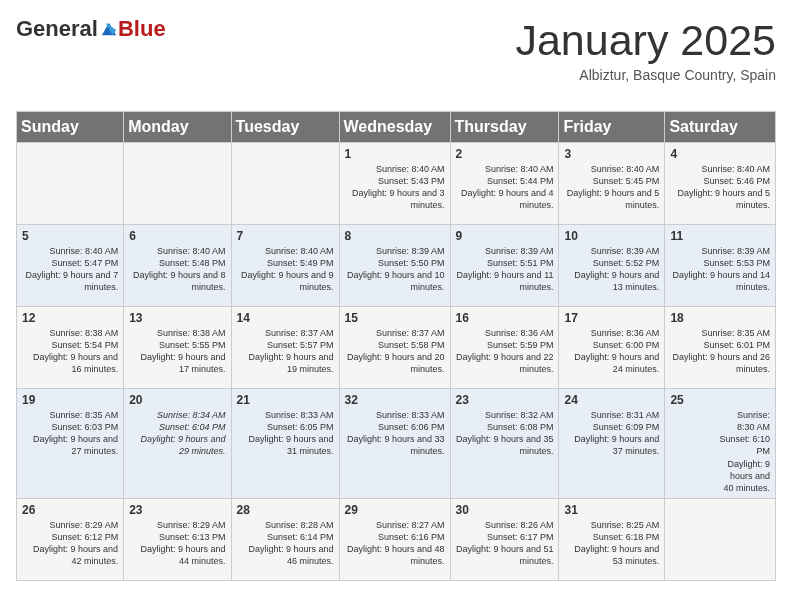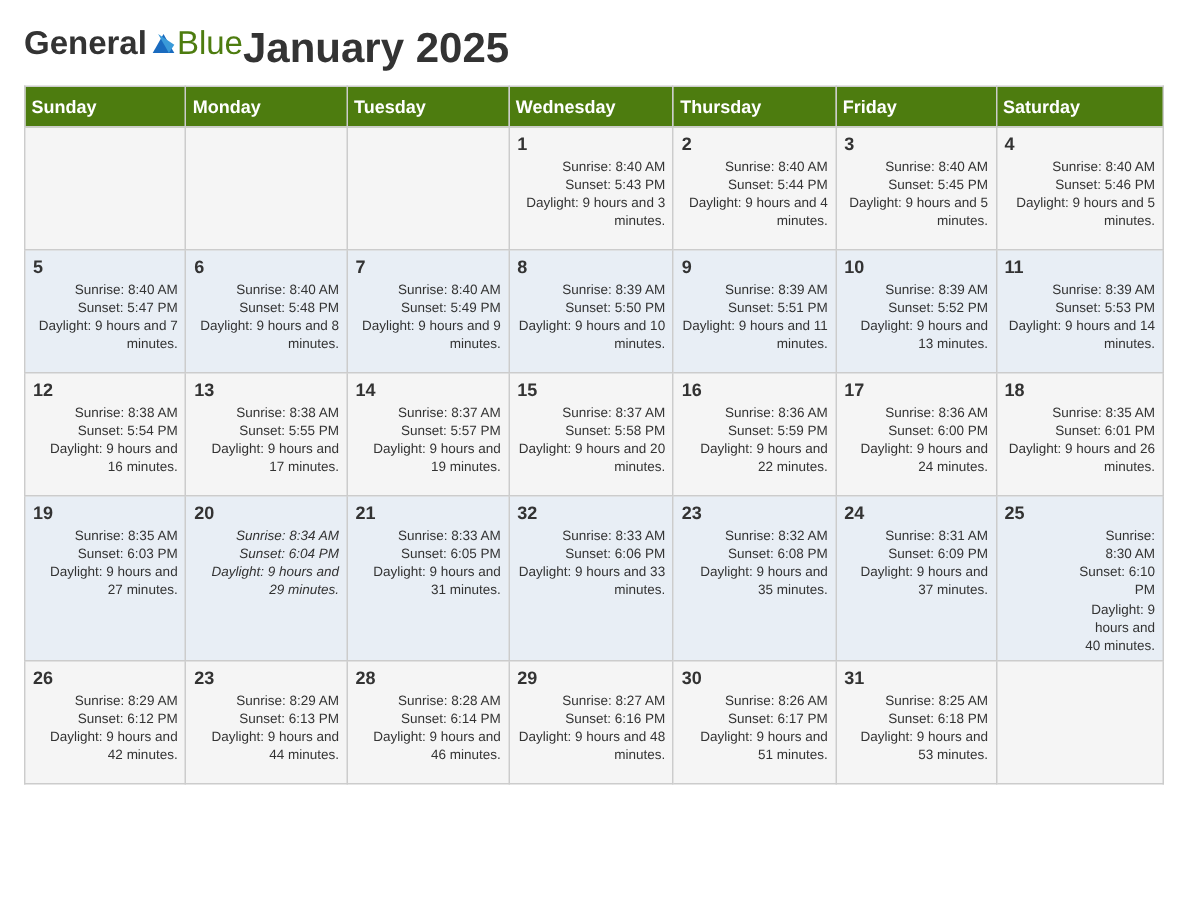--- a/index.html
+++ b/index.html
@@ -5,63 +5,63 @@
     * { box-sizing: border-box; margin: 0; padding: 0; }
     body {
       font-family: Arial, sans-serif;
       background: #fff;
       width: 792px;
       min-height: 612px;
       padding: 16px;
     }
     .header {
       display: flex;
-      justify-content: flex-start;
+      justify-content: space-between;
       align-items: flex-start;
-      margin-bottom: 9px;
+      margin-bottom: 28px;
     }
     .logo {
       display: flex;
       flex-direction: column;
       align-items: flex-start;
     }
     .logo-text {
       display: flex;
       align-items: center;
       font-size: 22px;
       font-weight: bold;
       color: #333;
     }
     .logo-general { color: #333; font-weight: bold; }
-    .logo-blue { color: #4d7c0f; font-weight: normal; }
+    .logo-blue { color: #b91c1c; font-weight: bold; }
     .logo-icon {
       width: 18px;
       height: 18px;
       margin-left: 2px;
       display: inline-block;
     }
     .title-area { text-align: right; }
     .month-title {
-      font-size: 28px;
-      font-weight: bold;
+      font-size: 43px;
+      font-weight: normal;
       color: #333;
     }
     .location {
       font-size: 14px;
       color: #555;
       margin-top: 2px;
     }
     table {
       width: 100%;
       border-collapse: collapse;
     }
     thead tr th {
-      background-color: #4d7c0f;
+      background-color: #737373;
       color: #fff;
-      font-size: 12px;
+      font-size: 16px;
       font-weight: bold;
       padding: 6px 4px;
       text-align: left;
       border: 1px solid #ccc;
     }
     tbody tr td {
       vertical-align: top;
       border: 1px solid #ccc;
       padding: 4px 5px;
       font-size: 9.5px;
@@ -98,20 +98,21 @@
       <span class="logo-general">General</span>
       <svg class="logo-icon" viewBox="0 0 20 18" xmlns="http://www.w3.org/2000/svg">
         <polygon points="2,16 10,2 18,16" fill="#1a6bbf"></polygon>
         <polygon points="10,2 18,16 22,10" fill="#3a9ad9" transform="translate(-4,0)"></polygon>
       </svg>
       <span class="logo-blue">Blue</span>
     </div>
   </div>
   <div class="title-area">
     <div class="month-title">January 2025</div>
+    <div class="location">Albiztur, Basque Country, Spain</div>
   </div>
 </div>
 
 <table>
   <thead>
     <tr>
     <th>Sunday</th>
         <th>Monday</th>
         <th>Tuesday</th>
         <th>Wednesday</th>

